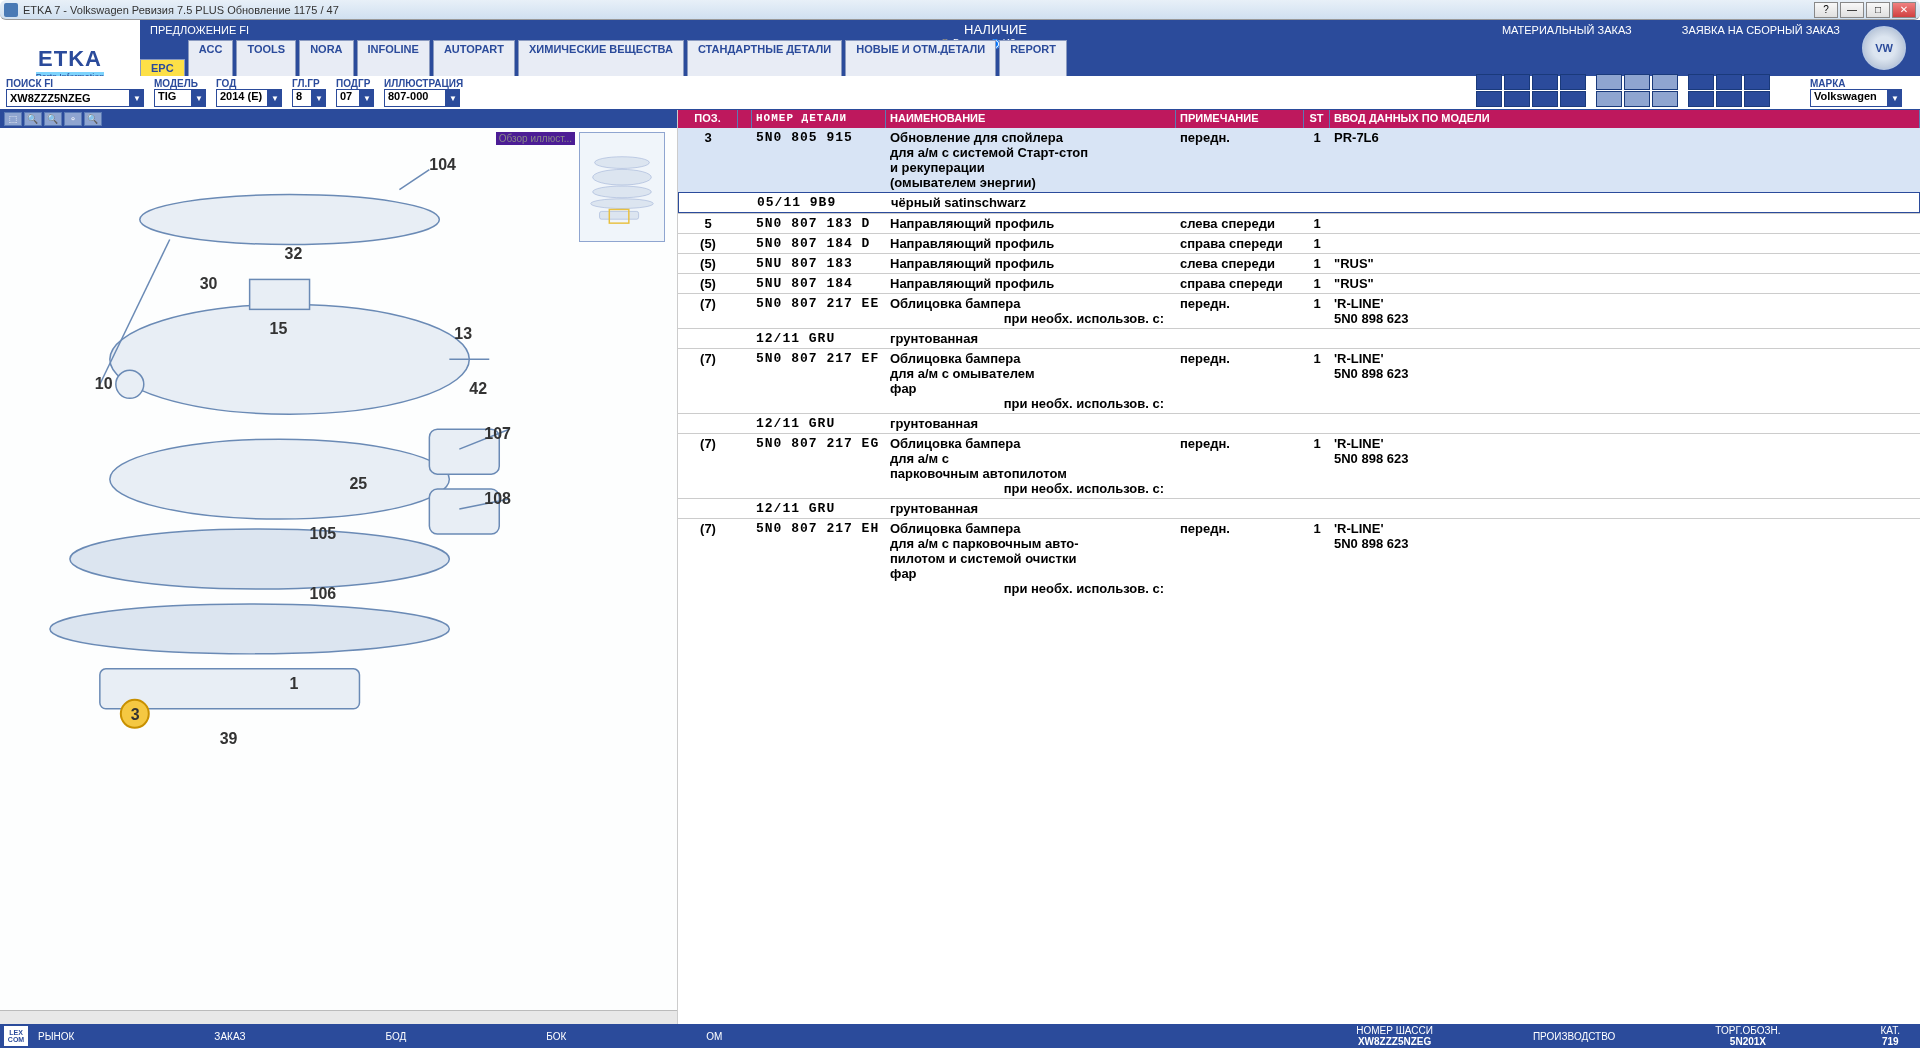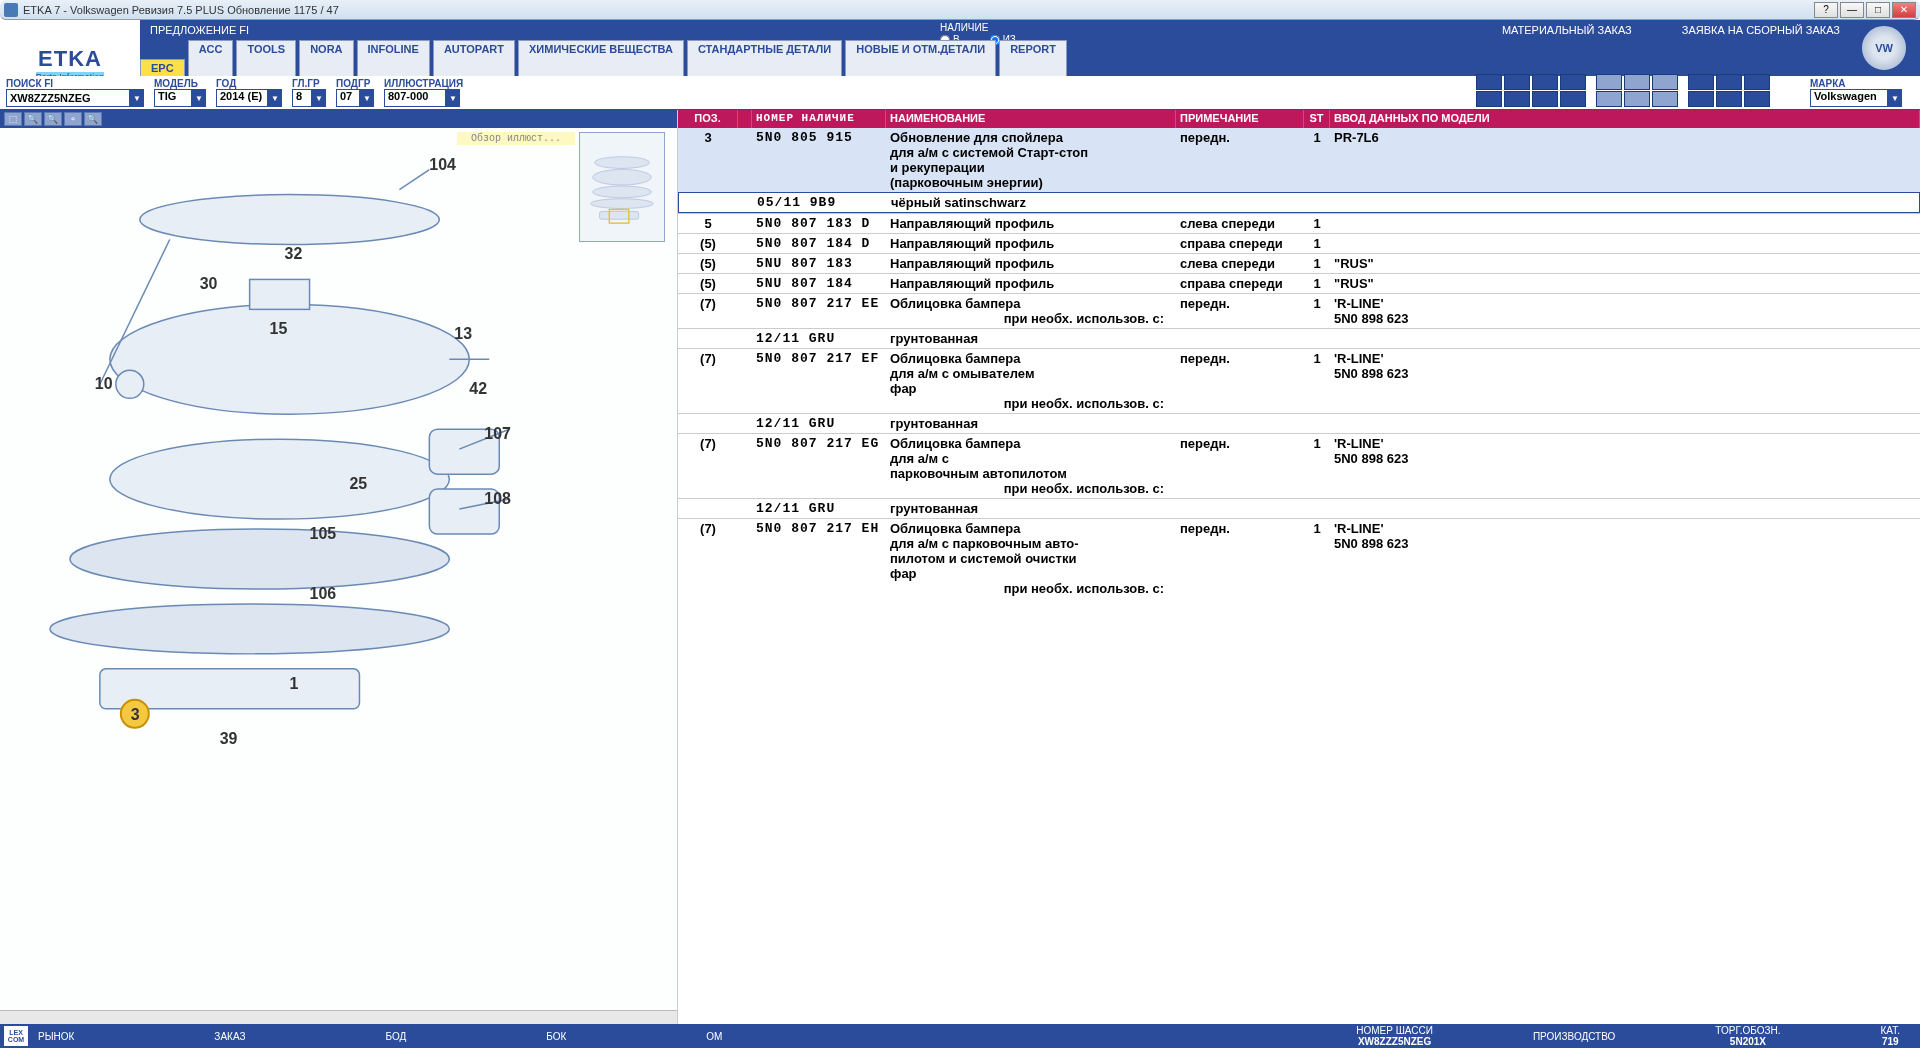--- a/index.html
+++ b/index.html
@@ -16,21 +16,21 @@
 .header { height: 56px; background: #2b4b9b; display: flex; align-items: center; position: relative; }
 .logo-box { width: 140px; height: 56px; background: #fff; display: flex; flex-direction: column; align-items: center; justify-content: center; }
 .logo-box .etka { font-size: 22px; font-weight: bold; color: #2b4b9b; letter-spacing: 1px; margin-top: 32px; }
 .logo-box .sub { font-size: 9px; color: #2b4b9b; background: #7dd3fc; }
 .header-top { position: absolute; top: 4px; left: 150px; font-size: 11px; color: #fff; }
 .header-links { position: absolute; top: 4px; right: 80px; display: flex; gap: 50px; font-size: 11px; color: #fff; }
 .vw-logo { width: 44px; height: 44px; border-radius: 50%; background: radial-gradient(circle,#dce5f0 40%, #a0b0c8 100%); margin-right: 14px; display: flex; align-items: center; justify-content: center; border: 2px solid #b8c8e0; }
 .vw-logo span { font-size: 11px; font-weight: bold; color: #2b4b9b; }
 
 .radio-group { position: absolute; top: 2px; left: 940px; color: #fff; font-size: 10px; }
-.radio-group .lbl { font-size: 10px; }
+.radio-group .lbl { font-size: 13px; margin-left: 24px; }
 .radio-group .row { display: flex; gap: 30px; margin-top: 1px; }
 .radio-item { display: flex; align-items: center; gap: 3px; }
 .radio-item input { width: 10px; height: 10px; }
 
 
 .tabs { position: absolute; bottom: 0; left: 140px; display: flex; gap: 3px; }
 .tab { background: #e8ecf5; color: #2b4b9b; font-size: 11px; font-weight: bold; padding: 2px 10px; border: 1px solid #8a9ac0; border-bottom: none; cursor: pointer; }
 .tab.active { background: #fde047; margin-top: 19px; }
 
 
@@ -49,21 +49,21 @@
 .brand-field { position: absolute; right: 8px; bottom: 2px; }
 
 
 .main { display: flex; height: 914px; position: relative; }
 .left-panel { width: 678px; position: relative; background: #fff; border-right: 1px solid #ccc; }
 .zoom-bar { height: 18px; background: #2b4b9b; display: flex; align-items: center; gap: 2px; padding: 0 4px; }
 .zoom-btn { width: 18px; height: 14px; background: #8fa5d0; border: 1px solid #5a7ab5; cursor: pointer; font-size: 9px; color: #fff; display: flex; align-items: center; justify-content: center; }
 .diagram { position: absolute; top: 18px; left: 0; right: 0; bottom: 14px; background: #fdfefe; overflow: hidden; }
 .diagram svg { width: 100%; height: 100%; }
 .thumb { position: absolute; top: 4px; right: 12px; width: 86px; height: 110px; border: 1px solid #8fa5d0; background: #f0f5fa; }
-.thumb-label { position: absolute; top: 4px; right: 102px; font-size: 10px; color: #888; background: #fef9c3; padding: 1px 14px; font-family: Liberation Mono, monospace; }
+.thumb-label { position: absolute; top: 4px; right: 102px; font-size: 10px; color: #888; background: #4c1d95; padding: 1px 3px; }
 
 .hscroll { position: absolute; bottom: 0; left: 0; right: 0; height: 14px; background: #e8e8e8; border-top: 1px solid #bbb; }
 
 
 .right-panel { flex: 1; display: flex; flex-direction: column; }
 .table-head { height: 18px; background: #be185d; color: #fff; font-size: 11px; font-weight: bold; display: flex; }
 .table-head .th { padding: 2px 4px; border-right: 1px solid #5a7ab5; white-space: nowrap; overflow: hidden; }
 .table-body { flex: 1; overflow-y: auto; font-size: 13px; }
 .tr { display: flex; min-height: 20px; }
 .tr.sel { background: #d8e4f5; }
@@ -306,36 +306,36 @@
         </svg>
       </div>
     </div>
     <div class="hscroll"></div>
   </div>
 
   <div class="right-panel">
     <div class="table-head">
       <div class="th c-pos">ПОЗ.</div>
       <div class="th c-spacer"></div>
-      <div class="th c-part">НОМЕР НАЛИЧИЕ</div>
+      <div class="th c-part">НОМЕР ДЕТАЛИ</div>
       <div class="th c-name">НАИМЕНОВАНИЕ</div>
       <div class="th c-note1">ПРИМЕЧАНИЕ</div>
       <div class="th c-st">ST</div>
       <div class="th c-model">ВВОД ДАННЫХ ПО МОДЕЛИ</div>
     </div>
     <div class="table-body" id="tbody">
         <div class="tr sel">
           <div class="td c-pos">3</div>
           <div class="td c-spacer"></div>
           <div class="td c-part">5N0 805 915</div>
           <div class="td c-name">
             <div class="name-sub">Обновление для спойлера</div>
             <div class="name-sub">для а/м с системой Старт-стоп</div>
             <div class="name-sub">и рекуперации</div>
-            <div class="name-sub">(парковочным энергии)</div>
+            <div class="name-sub">(омывателем энергии)</div>
           </div>
           <div class="td c-note1">передн.</div>
           <div class="td c-st">1</div>
           <div class="td c-model">PR-7L6</div>
         </div>
         <div class="tr box">
           <div class="td c-pos"></div>
           <div class="td c-spacer"></div>
           <div class="td c-part">05/11      9B9</div>
           <div class="td c-name">

